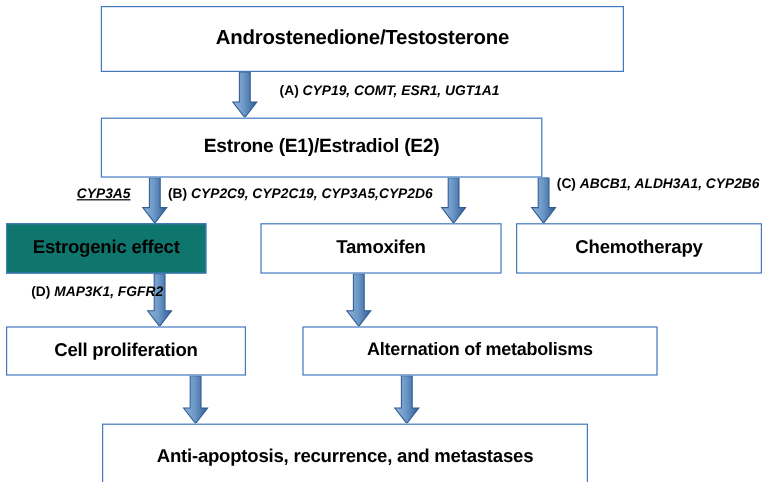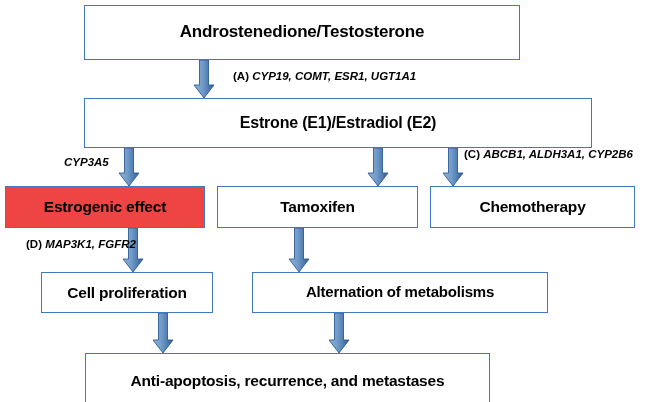--- a/index.html
+++ b/index.html
@@ -156,38 +156,39 @@
             <stop offset="45%" stop-color="#6e99c8"></stop>
             <stop offset="100%" stop-color="#2f5c94"></stop>
           </linearGradient>
         </defs>
         <polygon points="6.5,0 15.5,0 15.5,27 21,27 11,40 1,27 6.5,27" fill="url(#g_arrowalternationanti)" stroke="#2f5c94" stroke-width="0.9" stroke-linejoin="miter"></polygon>
       </svg>
     </div>
     <div class="node" style="left: 84px; top: 5px; width: 436px; height: 55px; border-color: rgb(65, 120, 190); background: rgb(255, 255, 255); color: rgb(0, 0, 0); font-size: 17px;">
       <span class="node-label">Androstenedione/Testosterone</span>
     </div>
-    <div class="node" style="left: 84px; top: 98px; width: 508px; height: 50px; border-color: rgb(65, 120, 190); background: rgb(255, 255, 255); color: rgb(0, 0, 0); font-size: 16px;">
+    <div class="node" style="left: 84px; top: 98px; width: 368px; height: 50px; border-color: rgb(65, 120, 190); background: rgb(255, 255, 255); color: rgb(0, 0, 0); font-size: 16px;">
       <span class="node-label">Estrone (E1)/Estradiol (E2)</span>
     </div>
-    <div class="node" style="left: 5px; top: 186px; width: 200px; height: 42px; border-color: rgb(65, 120, 190); background: #ef4444; color: rgb(0, 0, 0); font-size: 15.5px;">
+    <div class="node" style="left: 5px; top: 186px; width: 167px; height: 42px; border-color: rgb(65, 120, 190); background: #0f766e; color: rgb(0, 0, 0); font-size: 15.5px;">
       <span class="node-label">Estrogenic effect</span>
     </div>
     <div class="node" style="left: 217px; top: 186px; width: 201px; height: 42px; border-color: rgb(65, 120, 190); background: rgb(255, 255, 255); color: rgb(0, 0, 0); font-size: 15.5px;">
       <span class="node-label">Tamoxifen</span>
     </div>
     <div class="node" style="left: 430px; top: 186px; width: 205px; height: 42px; border-color: rgb(65, 120, 190); background: rgb(255, 255, 255); color: rgb(0, 0, 0); font-size: 15.5px;">
       <span class="node-label">Chemotherapy</span>
     </div>
-    <div class="node" style="left: 5px; top: 272px; width: 172px; height: 41px; border-color: rgb(65, 120, 190); background: rgb(255, 255, 255); color: rgb(0, 0, 0); font-size: 15.5px; margin-left: 36px;">
+    <div class="node" style="left: 5px; top: 272px; width: 200px; height: 41px; border-color: rgb(65, 120, 190); background: rgb(255, 255, 255); color: rgb(0, 0, 0); font-size: 15.5px;">
       <span class="node-label">Cell proliferation</span>
     </div>
     <div class="node" style="left: 252px; top: 272px; width: 296px; height: 41px; border-color: rgb(65, 120, 190); background: rgb(255, 255, 255); color: rgb(0, 0, 0); font-size: 15px;">
       <span class="node-label">Alternation of metabolisms</span>
     </div>
     <div class="node" style="left: 85px; top: 353px; width: 405px; height: 56px; border-color: rgb(65, 120, 190); background: rgb(255, 255, 255); color: rgb(0, 0, 0); font-size: 15.5px;">
       <span class="node-label">Anti-apoptosis, recurrence, and metastases</span>
     </div>
     <div class="gene-label" style="left: 233px; top: 70px;"><span class="tag">(A)</span> <span class="genes">CYP19, COMT, ESR1, UGT1A1</span></div>
-    <div class="gene-label" style="left: 64px; top: 156px;"><span class="genes">CYP3A5</span></div>
+    <div class="gene-label" style="left: 64px; top: 156px; text-decoration: underline;"><span class="genes">CYP3A5</span></div>
+    <div class="gene-label" style="left: 140px; top: 156px;"><span class="tag">(B)</span> <span class="genes">CYP2C9, CYP2C19, CYP3A5,CYP2D6</span></div>
     <div class="gene-label" style="left: 464px; top: 148px;"><span class="tag">(C)</span> <span class="genes">ABCB1, ALDH3A1, CYP2B6</span></div>
     <div class="gene-label" style="left: 5px; top: 238px; margin-left: 21px;"><span class="tag">(D)</span> <span class="genes">MAP3K1, FGFR2</span></div>
   </div>
 
 </body></html>

